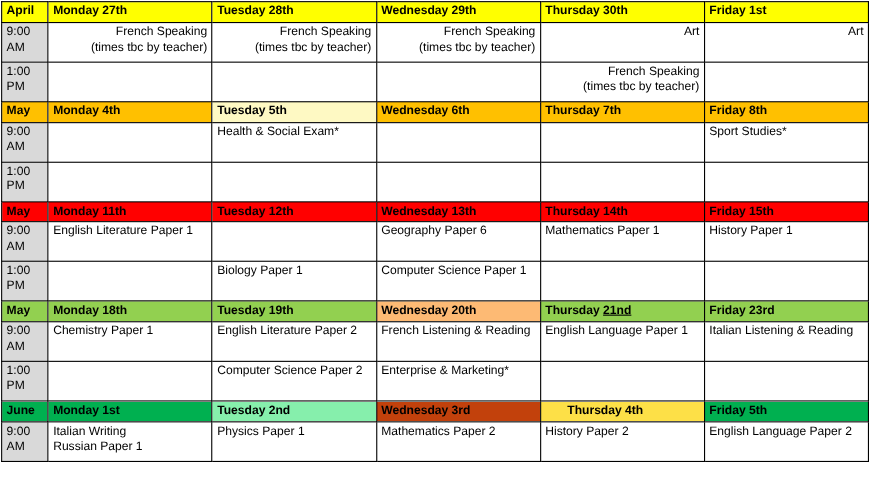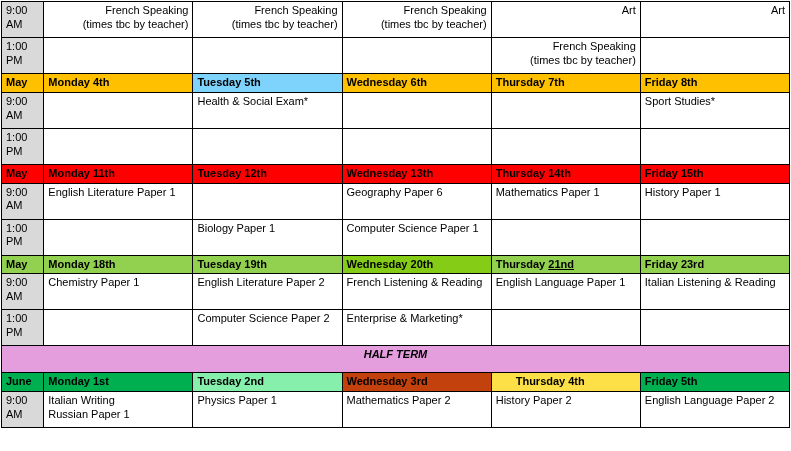--- a/index.html
+++ b/index.html
@@ -92,20 +92,28 @@
   <table class="exam">
     <colgroup>
       <col class="c-month">
       <col class="c-day">
         <col class="c-day">
         <col class="c-day">
         <col class="c-day">
         <col class="c-day">
     </colgroup>
     <tbody id="tbody">
+        <tr class="hdr-yellow">
+          <td class="month-cell" style="background: rgb(255, 255, 0);">April</td>
+          <td class="day-cell" style="background: rgb(255, 255, 0);">Monday 27th</td>
+          <td class="day-cell" style="background: rgb(255, 255, 0);">Tuesday 28th</td>
+          <td class="day-cell" style="background: rgb(255, 255, 0);">Wednesday 29th</td>
+          <td class="day-cell" style="background: rgb(255, 255, 0);">Thursday 30th</td>
+          <td class="day-cell" style="background: rgb(255, 255, 0);">Friday 1st</td>
+        </tr>
         <tr>
           <td class="time-cell">
             <div>9:00</div>
             <div>AM</div>
           </td>
           <td class="slot center">
             <div>French        Speaking</div>
             <div>(times tbc by teacher)</div>
           </td>
           <td class="slot center">
@@ -129,21 +137,21 @@
           <td class="slot center"></td>
           <td class="slot center">
             <div>French Speaking</div>
             <div>(times tbc by teacher)</div>
           </td>
           <td class="slot center"></td>
         </tr>
         <tr class="hdr-orange">
           <td class="month-cell" style="background: rgb(255, 192, 0);">May</td>
           <td class="day-cell" style="background: rgb(255, 192, 0);">Monday 4th</td>
-          <td class="day-cell" style="background: #7dd3fc; margin-top: 48px;">Tuesday 5th</td>
+          <td class="day-cell" style="background: #fef9c3; margin-top: 48px;">Tuesday 5th</td>
           <td class="day-cell" style="background: rgb(255, 192, 0);">Wednesday 6th</td>
           <td class="day-cell" style="background: rgb(255, 192, 0);">Thursday 7th</td>
           <td class="day-cell" style="background: rgb(255, 192, 0);">Friday 8th</td>
         </tr>
         <tr>
           <td class="time-cell">
             <div>9:00</div>
             <div>AM</div>
           </td>
           <td class="slot"></td>
@@ -190,21 +198,21 @@
           <td class="slot"></td>
           <td class="slot">Biology Paper 1</td>
           <td class="slot">Computer Science Paper 1</td>
           <td class="slot"></td>
           <td class="slot"></td>
         </tr>
         <tr class="hdr-green">
           <td class="month-cell" style="background: rgb(146, 208, 80);">May</td>
           <td class="day-cell" style="background: rgb(146, 208, 80); margin-top: 28px;">Monday 18th</td>
           <td class="day-cell" style="background: rgb(146, 208, 80);">Tuesday 19th</td>
-          <td class="day-cell" style="background: #84cc16;">Wednesday 20th</td>
+          <td class="day-cell" style="background: #fdba74;">Wednesday 20th</td>
           <td class="day-cell" style="background: rgb(146, 208, 80);">Thursday <span class="underline">21nd</span></td>
           <td class="day-cell" style="background: rgb(146, 208, 80);">Friday 23rd</td>
         </tr>
         <tr>
           <td class="time-cell">
             <div>9:00</div>
             <div>AM</div>
           </td>
           <td class="slot">Chemistry Paper 1</td>
           <td class="slot">English Literature Paper 2</td>
@@ -215,23 +223,20 @@
         <tr>
           <td class="time-cell">
             <div>1:00</div>
             <div>PM</div>
           </td>
           <td class="slot"></td>
           <td class="slot">Computer Science Paper 2</td>
           <td class="slot">Enterprise &amp; Marketing*</td>
           <td class="slot"></td>
           <td class="slot"></td>
-        </tr>
-        <tr>
-          <td class="halfterm" colspan="6" style="background: rgb(229, 158, 221);">HALF TERM</td>
         </tr>
         <tr class="hdr-darkgreen">
           <td class="month-cell" style="background: rgb(0, 176, 80);">June</td>
           <td class="day-cell" style="background: rgb(0, 176, 80);">Monday 1st</td>
           <td class="day-cell" style="background: #86efac;">Tuesday 2nd</td>
           <td class="day-cell" style="background: #c2410c;">Wednesday 3rd</td>
           <td class="day-cell" style="background: #fde047; padding-left: 24px;">Thursday 4th</td>
           <td class="day-cell" style="background: rgb(0, 176, 80);">Friday 5th</td>
         </tr>
         <tr>

